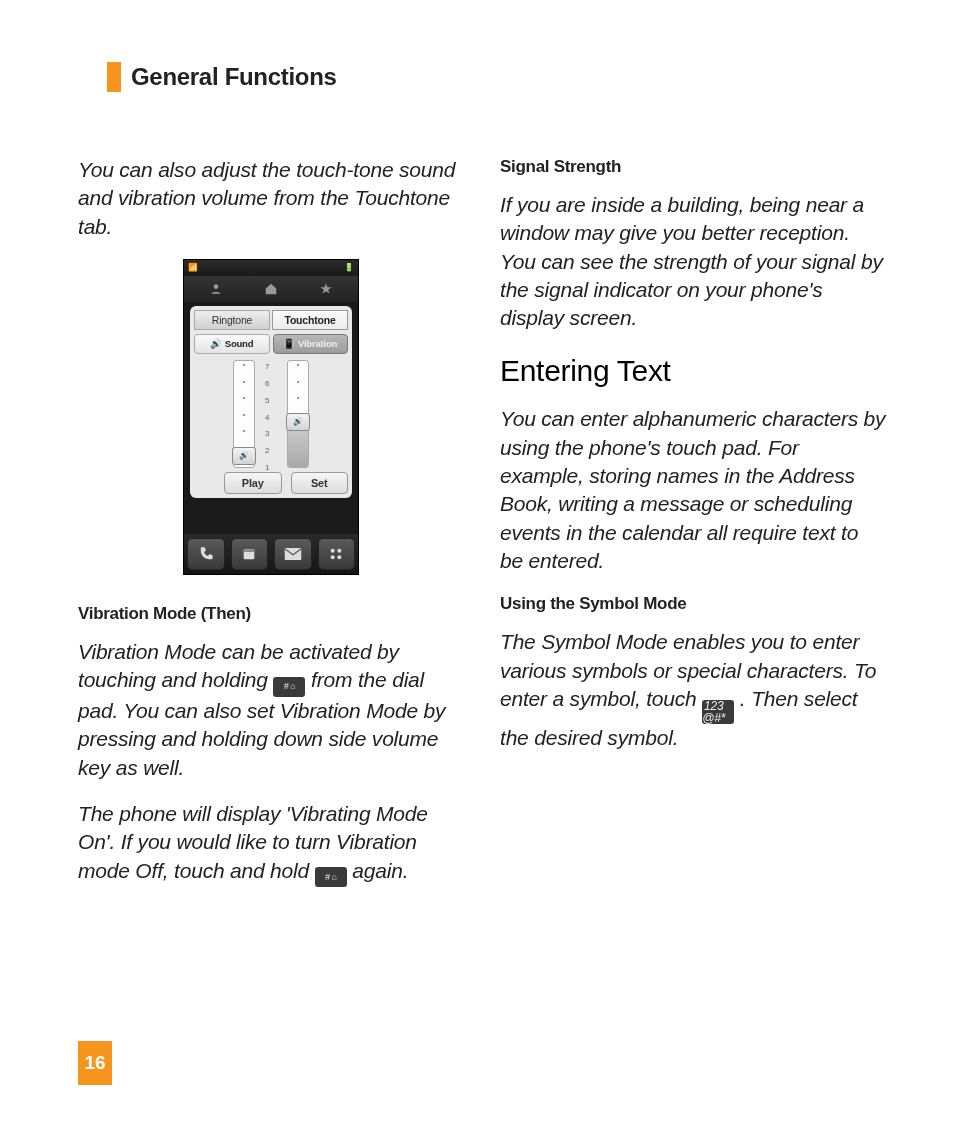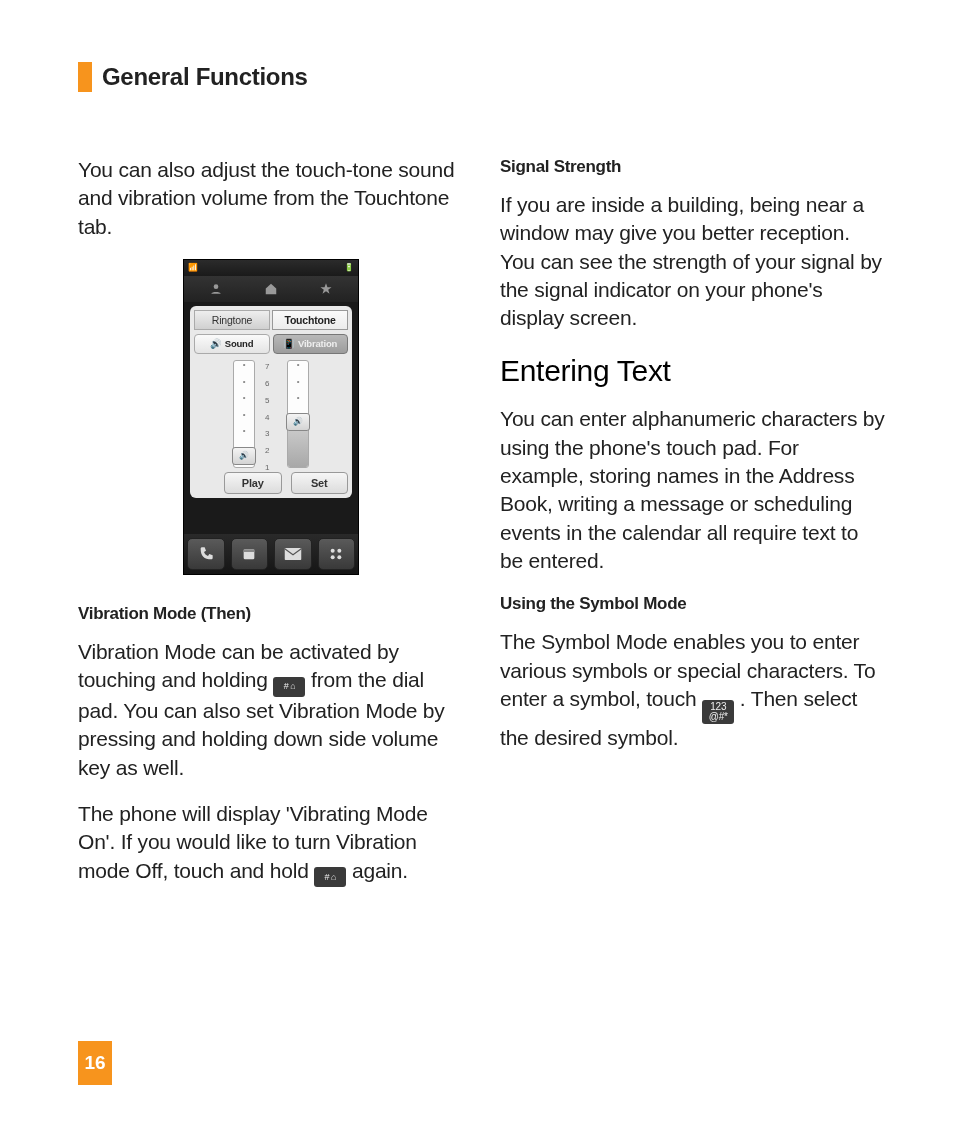--- a/index.html
+++ b/index.html
@@ -1,27 +1,27 @@
 <!DOCTYPE html>
 <html><head>
 <meta charset="utf-8">
 <style>
   * { box-sizing: border-box; margin: 0; padding: 0; }
   html, body { width: 954px; height: 1145px; background: #fff; font-family: "Helvetica Neue", Helvetica, Arial, sans-serif; color: #222; }
   .page { position: relative; width: 954px; height: 1145px; padding: 62px 68px 0 78px; }
-  .header-row { display: flex; align-items: center; gap: 10px; margin-bottom: 64px; }
+  .header-row { display: flex; align-items: center; gap: 10px; margin-bottom: 64px; margin-left: 29px; }
   .accent-bar { width: 14px; height: 30px; background: #f7941d; }
   .header-title { font-size: 24px; font-weight: 700; font-stretch: condensed; letter-spacing: -0.3px; }
   .columns { display: flex; gap: 36px; }
   .col { width: 388px; font-size: 21px; line-height: 1.35; font-weight: 300; letter-spacing: -0.2px; }
-  .col p { margin-bottom: 18px; }
+  .col p { margin-bottom: 18px; font-style: italic; }
   h2.orange { color: #000000; font-size: 30px; font-weight: 400; font-stretch: condensed; letter-spacing: -0.3px; margin: 18px 0 14px; }
   h3.sub { font-size: 17px; font-weight: 700; font-stretch: condensed; letter-spacing: -0.3px; margin: 10px 0 12px; }
   .key-icon { display: inline-flex; align-items: center; justify-content: center; width: 32px; height: 20px; background: #3a3a3a; border-radius: 3px; color: #eee; font-size: 9px; line-height: 1; vertical-align: -2px; padding: 0 3px; font-weight: 400; letter-spacing: -0.5px; }
-  .sym-key { display: inline-flex; align-items: center; justify-content: center; width: 32px; height: 24px; background: #3a3a3a; border-radius: 3px; color: #eee; font-size: 10px; line-height: 1; vertical-align: -4px; font-weight: 400; }
+  .sym-key { display: inline-flex; align-items: center; justify-content: flex-start; width: 32px; height: 24px; background: #3a3a3a; border-radius: 3px; color: #eee; font-size: 12px; line-height: 1; vertical-align: -4px; font-weight: 400; }
   .page-num { position: absolute; left: 78px; bottom: 60px; width: 34px; height: 44px; background: #f7941d; color: #fff; font-weight: 700; font-size: 19px; display: flex; align-items: center; justify-content: center; }
 
   
   .shot { width: 176px; height: 316px; margin: 12px auto 28px; background: #1a1a1a; border: 1px solid #000; position: relative; font-size: 10px; }
   .statusbar { height: 16px; background: linear-gradient(#2b2b2b,#1a1a1a); display: flex; justify-content: space-between; align-items: center; padding: 0 4px; color: #bbb; font-size: 8px; }
   .toprow { height: 26px; background: linear-gradient(#333,#222); display: flex; align-items: center; justify-content: space-around; padding: 0 4px; }
   .toprow .ti { width: 18px; height: 16px; display:flex; align-items:center; justify-content:center; color:#aaa; }
   .panel { background: #e9e9e9; border-radius: 6px; margin: 4px 6px; padding: 4px; }
   .tabs { display:flex; gap:2px; margin-bottom:4px; }
   .tab { flex:1; height:20px; border-radius:0; display:flex; align-items:center; justify-content:center; font-size:10.5px; font-family: Arial, sans-serif; }

